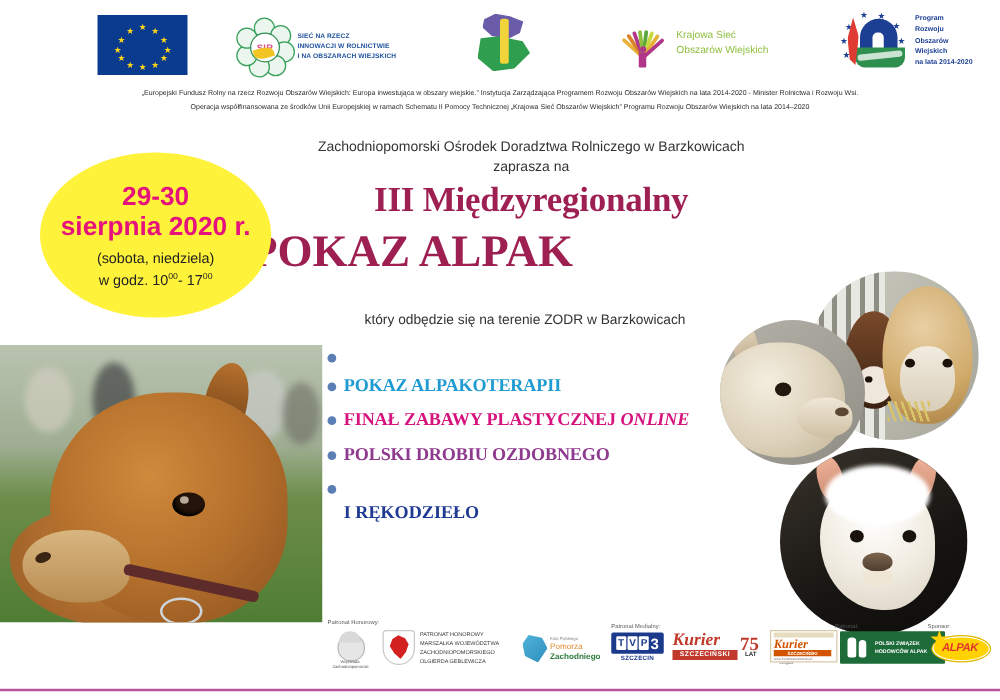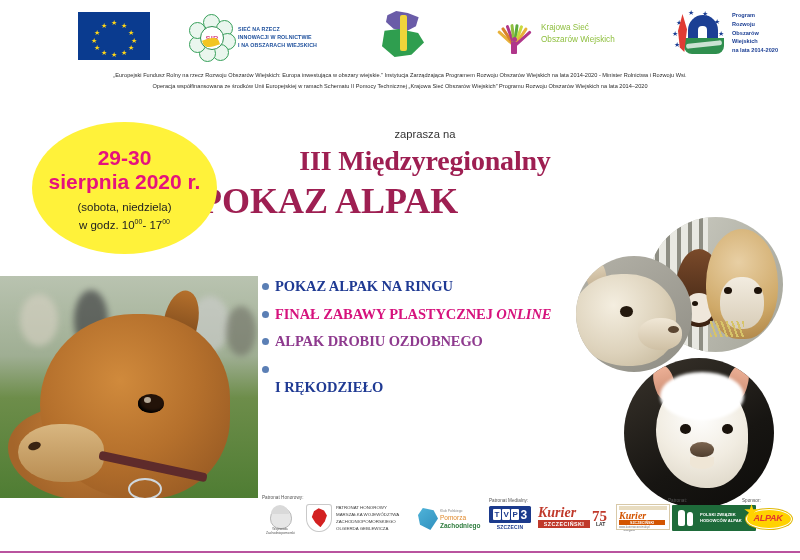--- a/index.html
+++ b/index.html
@@ -343,43 +343,48 @@
         <div>na lata 2014-2020</div>
       </div>
     </div>
   </div>
 
   <div class="fund-text">
     <div class="fund-line">„Europejski Fundusz Rolny na rzecz Rozwoju Obszarów Wiejskich: Europa inwestująca w obszary wiejskie.” Instytucja Zarządzająca Programem Rozwoju Obszarów Wiejskich na lata 2014-2020 - Minister Rolnictwa i Rozwoju Wsi.</div>
     <div class="fund-line">Operacja współfinansowana ze środków Unii Europejskiej w ramach Schematu II Pomocy Technicznej „Krajowa Sieć Obszarów Wiejskich” Programu Rozwoju Obszarów Wiejskich na lata 2014–2020</div>
   </div>
 
+  <div class="organizer">Zachodniopomorski Ośrodek Doradztwa Rolniczego w Barzkowicach</div>
   <div class="invites">zaprasza na</div>
   <div class="title-sub">III Międzyregionalny</div>
   <div class="title-main">POKAZ ALPAK</div>
+  <div class="venue">który odbędzie się na terenie ZODR w Barzkowicach</div>
 
   <div class="date-circle">
     <div class="d-line1">29-30</div>
     <div class="d-line2">sierpnia 2020 r.</div>
     <div class="d-line3">(sobota, niedziela)</div>
     <div class="d-line4"><span>w godz. 10</span><span class="sup">00</span><span>- 17</span><span class="sup">00</span></div>
   </div>
 
   <div class="program">
     <div class="prog-item">
       <span class="bullet"></span>
-      <span class="prog-label" style="color:#1f3a93;">POKAZ ALPAK NA RINGU</span>
+    </div>
+    <div class="prog-item">
+      <span class="bullet"></span>
+      <span class="prog-label" style="color:#1f9bd1;">POKAZ ALPAKOTERAPII</span>
     </div>
     <div class="prog-item">
       <span class="bullet"></span>
       <span class="prog-label" style="color:#d6127d;"><span>FINAŁ ZABAWY PLASTYCZNEJ </span><span class="ital">ONLINE</span></span>
     </div>
     <div class="prog-item">
       <span class="bullet"></span>
-      <span class="prog-label" style="color:#8e3a8e;">ALPAK DROBIU OZDOBNEGO</span>
+      <span class="prog-label" style="color:#8e3a8e;">POLSKI DROBIU OZDOBNEGO</span>
     </div>
     <div class="prog-item">
       <span class="bullet"></span>
     </div>
     <div class="prog-cont" style="color:#1f3a93;">I RĘKODZIEŁO</div>
   </div>
 
   <div class="photo-left">
     <span class="pl-sky"></span>
     <span class="pl-blur" style="left:20px;top:18px;width:38px;height:52px;background:#d8d2c4;"></span>

